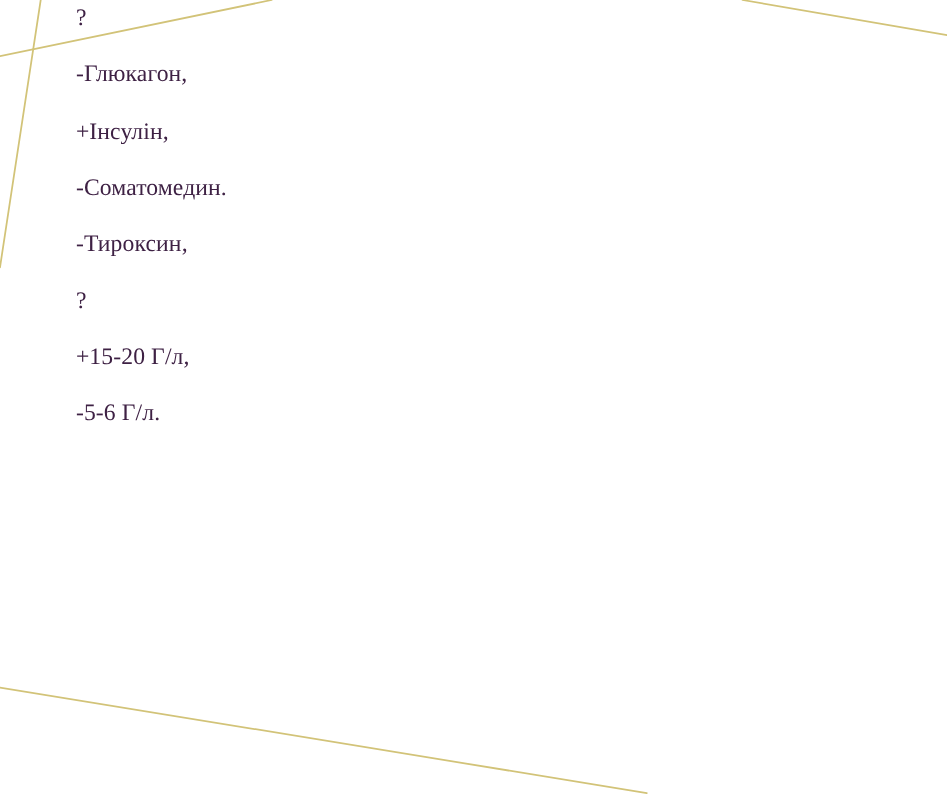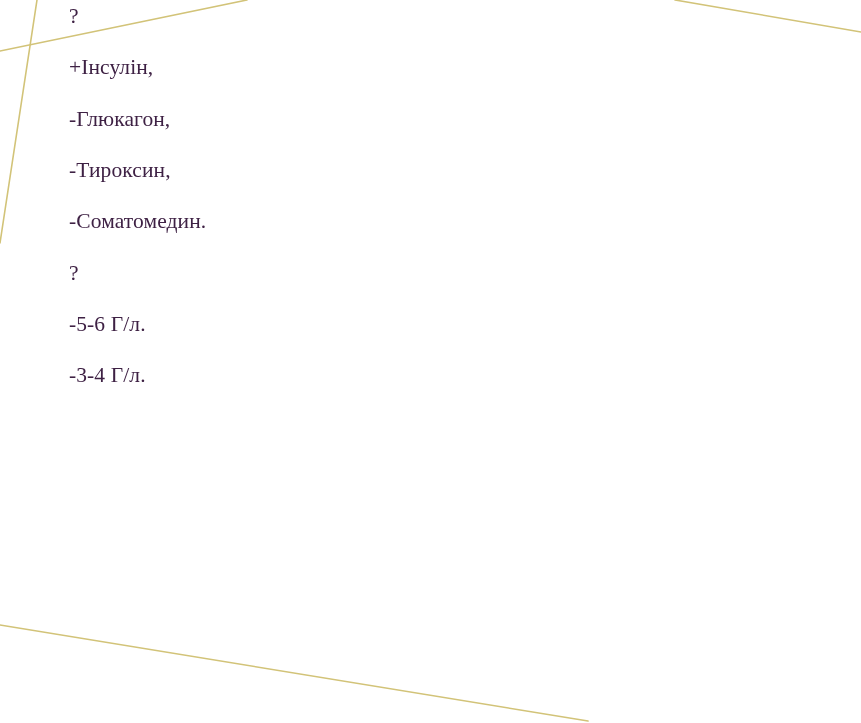--- a/index.html
+++ b/index.html
@@ -55,23 +55,23 @@
   <svg class="decor-lines" width="861" height="723" viewBox="0 0 861 723" xmlns="http://www.w3.org/2000/svg">
     <line class="decor-line" x1="37" y1="0" x2="0" y2="243"></line>
     <line class="decor-line" x1="0" y1="51" x2="247" y2="0"></line>
     <line class="decor-line" x1="675" y1="0" x2="861" y2="32"></line>
     <line class="decor-line" x1="0" y1="625" x2="588" y2="721"></line>
   </svg>
 
   <div class="text-block">
 
     <div class="line">?</div>
+    <div class="line">-Глюкагон,</div>
     <div class="line">+Інсулін,</div>
-    <div class="line">-Глюкагон,</div>
+    <div class="line">-Соматомедин.</div>
     <div class="line">-Тироксин,</div>
-    <div class="line">-Соматомедин.</div>
 
     <div class="line">?</div>
+    <div class="line">+15-20 Г/л,</div>
     <div class="line">-5-6 Г/л.</div>
-    <div class="line">-3-4 Г/л.</div>
 
   </div>
 </div>
 
 </body></html>

